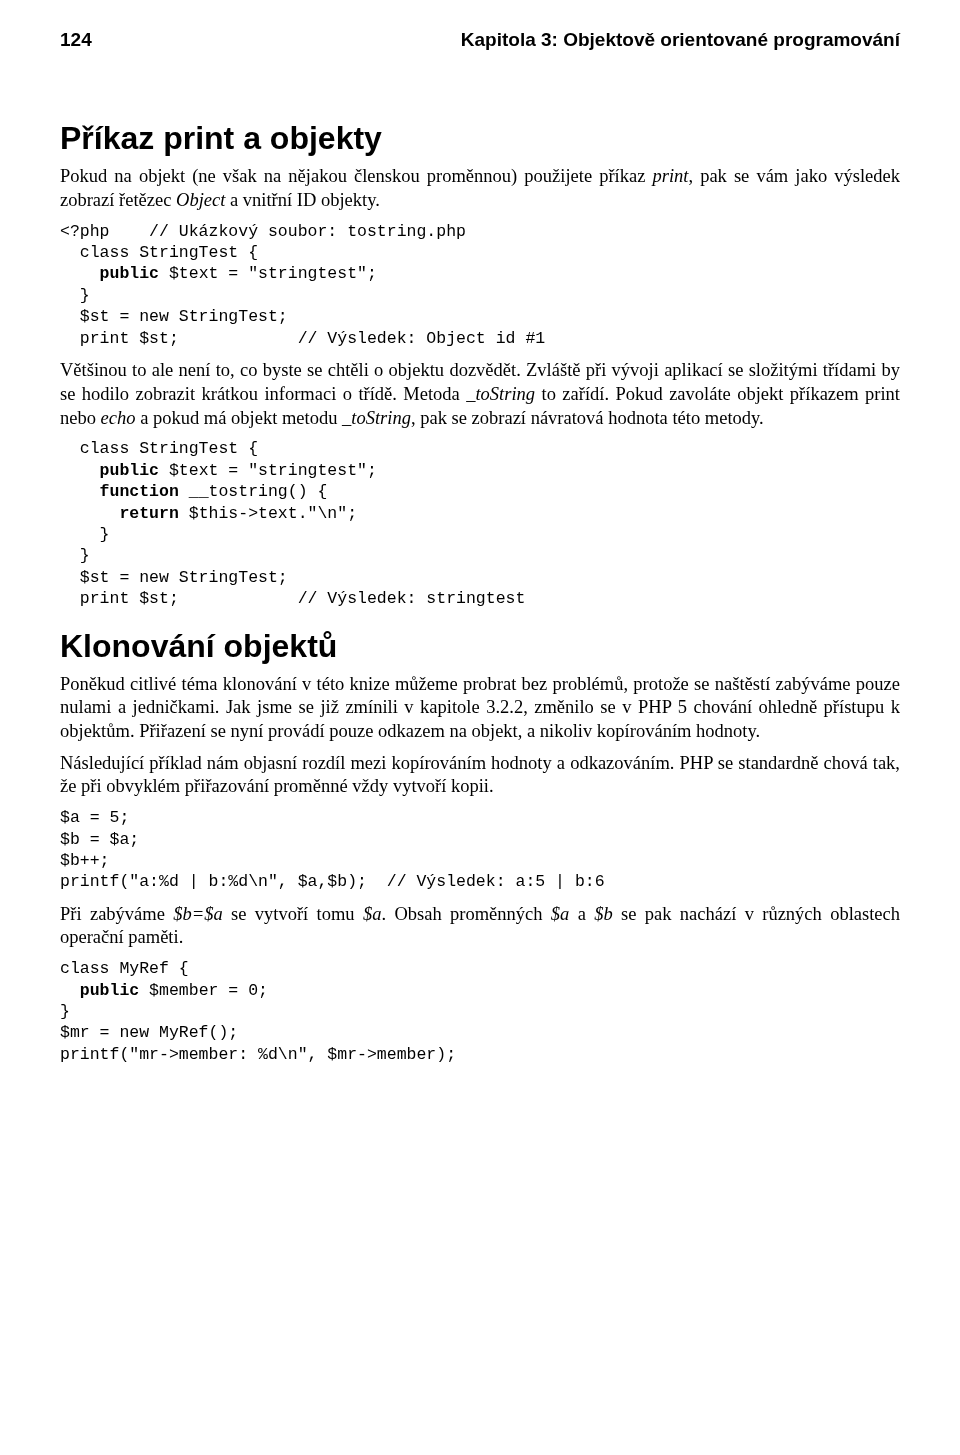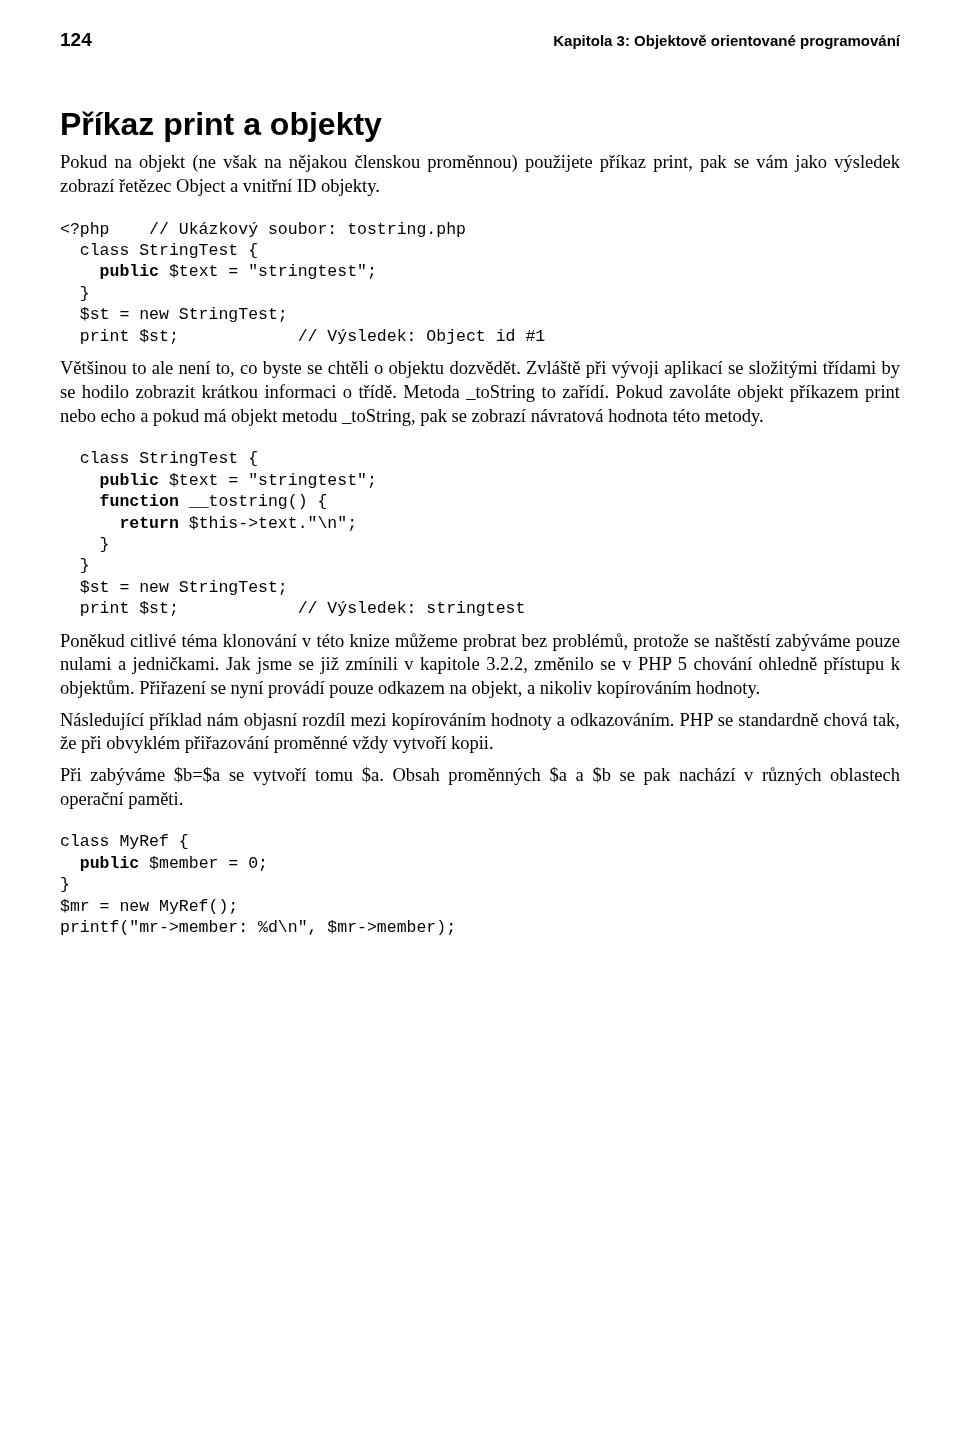--- a/index.html
+++ b/index.html
@@ -14,53 +14,53 @@
     padding: 28px 60px 40px 60px;
     box-sizing: border-box;
     font-family: Georgia, "Times New Roman", serif;
     font-size: 18.5px;
     line-height: 1.28;
   }
   .header {
     display: flex;
     justify-content: space-between;
     align-items: baseline;
-    margin-bottom: 52px;
+    margin-bottom: 66px;
   }
   .page-num {
     font-family: Arial, Helvetica, sans-serif;
     font-weight: 700;
     font-size: 19px;
   }
   .chap {
     font-family: Arial, Helvetica, sans-serif;
     font-weight: 700;
-    font-size: 15px;
+    font-size: 19px;
   }
   h2.section {
     font-family: Arial, Helvetica, sans-serif;
     font-weight: 800;
     font-size: 32px;
     margin: 16px 0 4px 0;
   }
   p {
     margin: 6px 0 8px 0;
     text-align: justify;
   }
   pre.code {
     font-family: "Courier New", Courier, monospace;
     font-size: 16.5px;
     line-height: 1.3;
     white-space: pre;
-    margin: 20px 0 10px 0;
+    margin: 8px 0 10px 0;
   }
   pre.code .kw {
     font-weight: 700;
   }
-  .italic { }
+  .italic { font-style: italic; }
 </style>
 </head>
 <body>
 
 <div class="page">
 
   <div class="header">
     <span class="page-num">124</span>
     <span class="chap">Kapitola 3: Objektově orientované programování</span>
   </div>
@@ -84,25 +84,30 @@
 
   <pre class="code"><span>  class StringTest {</span>
 <span class="kw">    public</span><span> $text = "stringtest";</span>
 <span class="kw">    function</span><span> __tostring() {</span>
 <span class="kw">      return</span><span> $this-&gt;text."\n";</span>
 <span>    }</span>
 <span>  }</span>
 <span>  $st = new StringTest;</span>
 <span>  print $st;            // Výsledek: stringtest</span></pre>
 
+  <h2 class="section">Klonování objektů</h2>
 
   <p>Poněkud citlivé téma klonování v této knize můžeme probrat bez problémů, protože se naštěstí zabýváme pouze nulami a jedničkami. Jak jsme se již zmínili v kapitole 3.2.2, změnilo se v PHP 5 chování ohledně přístupu k objektům. Přiřazení se nyní provádí pouze odkazem na objekt, a nikoliv kopírováním hodnoty.</p>
 
   <p>Následující příklad nám objasní rozdíl mezi kopírováním hodnoty a odkazováním. PHP se standardně chová tak, že při obvyklém přiřazování proměnné vždy vytvoří kopii.</p>
 
+  <pre class="code"><span>$a = 5;</span>
+<span>$b = $a;</span>
+<span>$b++;</span>
+<span>printf("a:%d | b:%d\n", $a,$b);  // Výsledek: a:5 | b:6</span></pre>
 
   <p>
     <span>Při zabýváme </span><span class="italic">$b=$a</span><span> se vytvoří tomu </span><span class="italic">$a</span><span>. Obsah proměnných </span><span class="italic">$a</span><span> a </span><span class="italic">$b</span><span> se pak nachází v různých oblastech operační paměti.</span>
   </p>
 
 
   <pre class="code"><span>class MyRef {</span>
 <span class="kw">  public</span><span> $member = 0;</span>
 <span>}</span>
 <span>$mr = new MyRef();</span>

